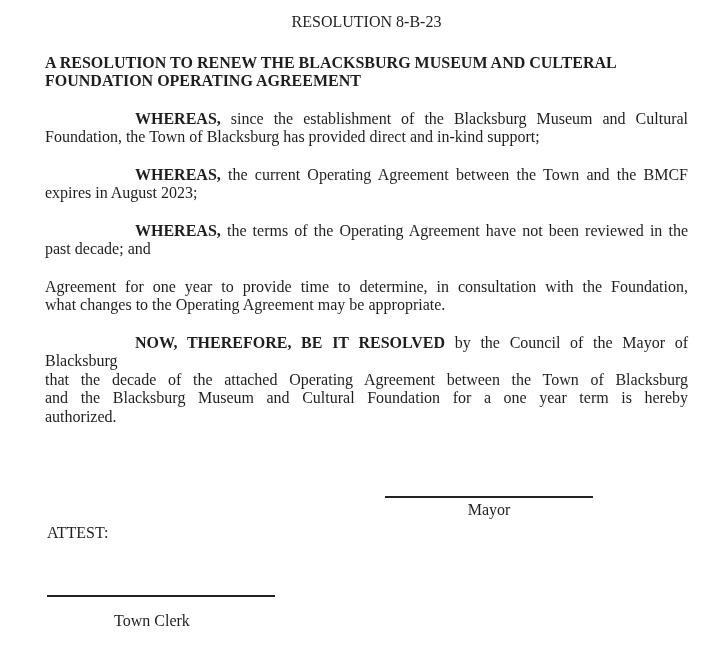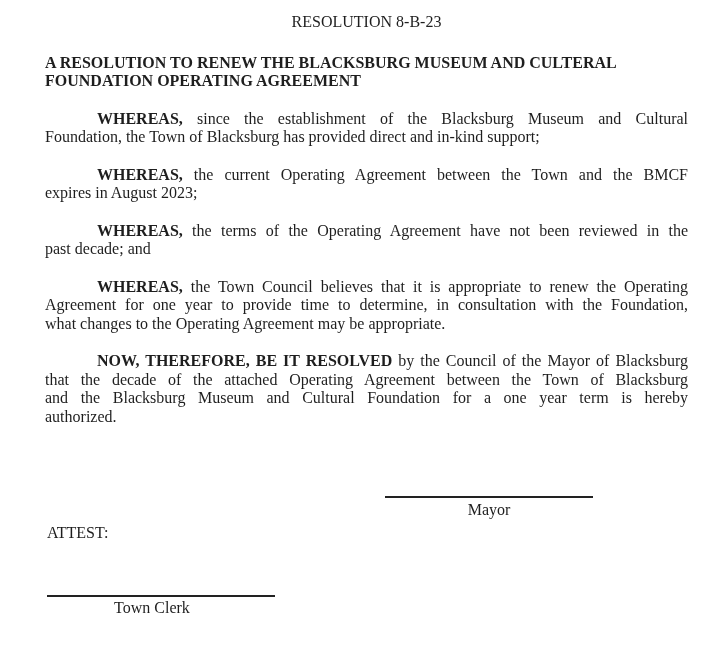--- a/index.html
+++ b/index.html
@@ -20,26 +20,26 @@
   .title {
     margin-top: 22px;
     margin-right: 26px;
     text-align: left;
     font-weight: 700;
   }
   .para { margin-top: 19px; }
   .para > div { line-height: 18.5px; }
   .jline { text-align: justify; text-align-last: justify; }
   .indent { text-indent: 52px; }
-  .b { font-weight: 700; }
+  .b { font-weight: 700; margin-left: 38px; }
   .sig-mayor { margin-top: 70px; margin-left: 340px; width: 208px; }
   .sig-clerk { margin-top: 52px; margin-left: 2px; width: 228px; }
   .sigline { height: 0; border-bottom: 2px solid #222222; }
   .siglabel { text-align: center; line-height: 19px; padding-top: 2px; }
-  .siglabel.clerk { padding-right: 18px; padding-top: 1px; }
+  .siglabel.clerk { padding-right: 18px; padding-top: 14px; }
   .attest { margin-top: 5px; margin-left: 2px; line-height: 18.5px; }
 </style>
 </head>
 <body>
 
 <div class="page">
 
   <div class="hdr">RESOLUTION 8-B-23</div>
 
   <div class="title">
@@ -56,21 +56,20 @@
     <div class="jline indent"><span class="b">WHEREAS,</span> <span>the current Operating Agreement between the Town and the BMCF</span></div>
     <div>expires in August 2023;</div>
   </div>
 
   <div class="para">
     <div class="jline indent"><span class="b">WHEREAS,</span> <span>the terms of the Operating Agreement have not been reviewed in the</span></div>
     <div>past decade; and</div>
   </div>
 
   <div class="para">
-    <div class="jline indent"><span class="b">WHEREAS,</span> <span>the Town Council believes that it is appropriate to renew the Operating</span></div>
     <div class="jline">Agreement for one year to provide time to determine, in consultation with the Foundation,</div>
     <div>what changes to the Operating Agreement may be appropriate.</div>
   </div>
 
   <div class="para">
     <div class="jline indent"><span class="b">NOW, THEREFORE, BE IT RESOLVED</span> <span>by the Council of the Mayor of Blacksburg</span></div>
     <div class="jline">that the decade of the attached Operating Agreement between the Town of Blacksburg</div>
     <div class="jline">and the Blacksburg Museum and Cultural Foundation for a one year term is hereby</div>
     <div>authorized.</div>
   </div>

